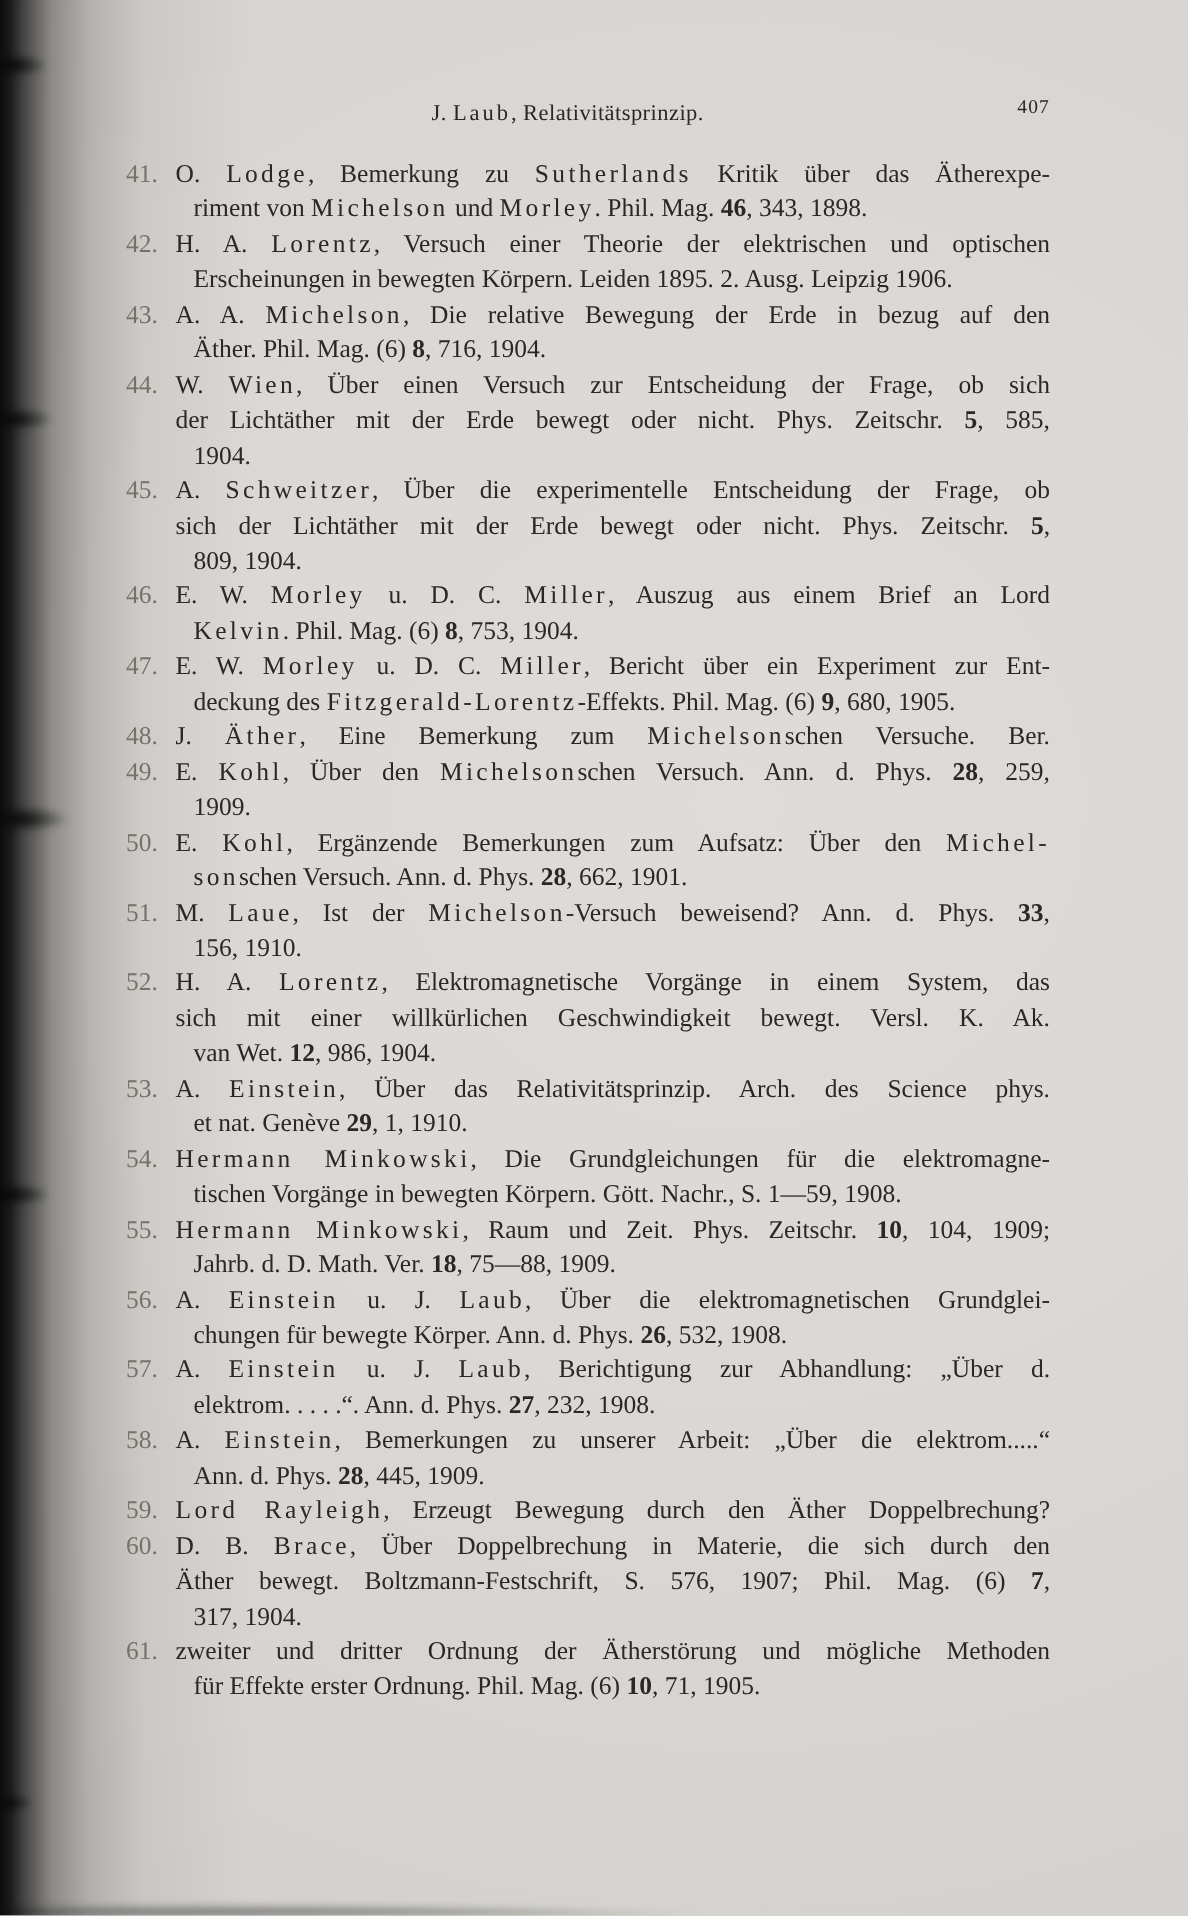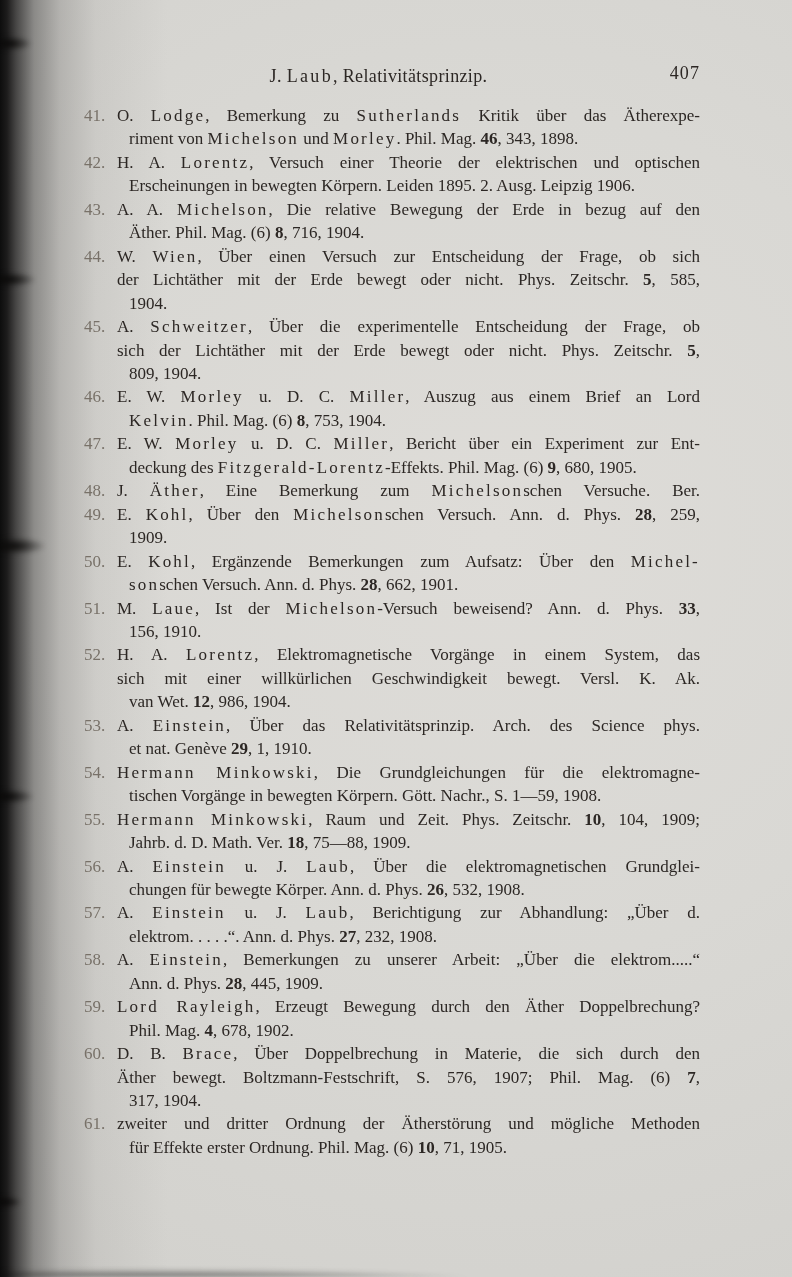--- a/index.html
+++ b/index.html
@@ -34,25 +34,25 @@
     filter:blur(2px);
   }
   .blob.b1{left:-12px;top:36px;width:44px;height:15px;}
   .blob.b2{left:-16px;top:272px;width:52px;height:15px;}
   .blob.b3{left:-18px;top:537px;width:64px;height:18px;}
   .blob.b4{left:-18px;top:789px;width:52px;height:15px;}
   .blob.b5{left:-12px;top:1196px;width:34px;height:12px;}
 
   .header{position:absolute;left:117px;top:66px;width:583px;color:#2c2724;}
   .running-title{
-    text-align:center;font-size:18px;line-height:20px;letter-spacing:0.02em;
+    text-align:center;font-size:15px;line-height:20px;letter-spacing:0.02em;
     padding-right:60px; 
   }
   .page-number{
-    position:absolute;right:0;top:-3px;font-size:18px;letter-spacing:0.06em;color:#2c2724;
+    position:absolute;right:0;top:-3px;font-size:13px;letter-spacing:0.06em;color:#2c2724;
   }
 
   .refs{
     position:absolute;left:117px;top:104px;width:583px;
     font-size:17px;color:#2c2724;
     text-rendering:optimizeLegibility;
   }
   .ref{position:relative;}
   .num{
     position:absolute;left:-33px;top:0;width:30px;
@@ -174,21 +174,20 @@
         <div class="line last"><span>elektrom. . . . .“. Ann. d. Phys. </span><span class="b">27</span><span>, 232, 1908.</span></div>
       </div>
       <div class="ref">
         <span class="num">58.</span>
         <div class="line"><span>A. </span><span class="sp">Einstein</span><span>, Bemerkungen zu unserer Arbeit: „Über die elektrom.....“</span></div>
         <div class="line last"><span>Ann. d. Phys. </span><span class="b">28</span><span>, 445, 1909.</span></div>
       </div>
       <div class="ref">
         <span class="num">59.</span>
         <div class="line"><span class="sp">Lord Rayleigh</span><span>, Erzeugt Bewegung durch den Äther Doppelbrechung?</span></div>
-        <div class="line last"><span>Phil. Mag. </span><span class="b">4</span><span>, 678, 1902.</span></div>
       </div>
       <div class="ref">
         <span class="num">60.</span>
         <div class="line"><span>D. B. </span><span class="sp">Brace</span><span>, Über Doppelbrechung in Materie, die sich durch den</span></div>
         <div class="line"><span>Äther bewegt. Boltzmann-Festschrift, S. 576, 1907; Phil. Mag. (6) </span><span class="b">7</span><span>,</span></div>
         <div class="line last"><span>317, 1904.</span></div>
       </div>
       <div class="ref">
         <span class="num">61.</span>
         <div class="line"><span>zweiter und dritter Ordnung der Ätherstörung und mögliche Methoden</span></div>

